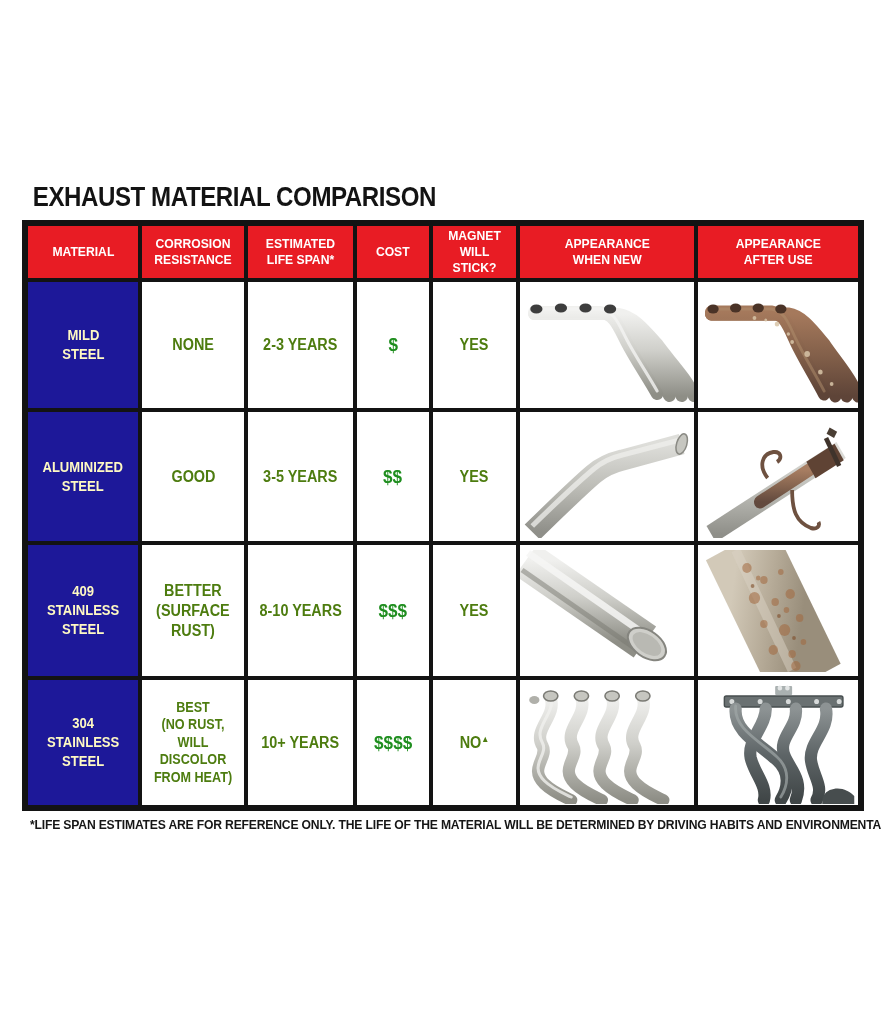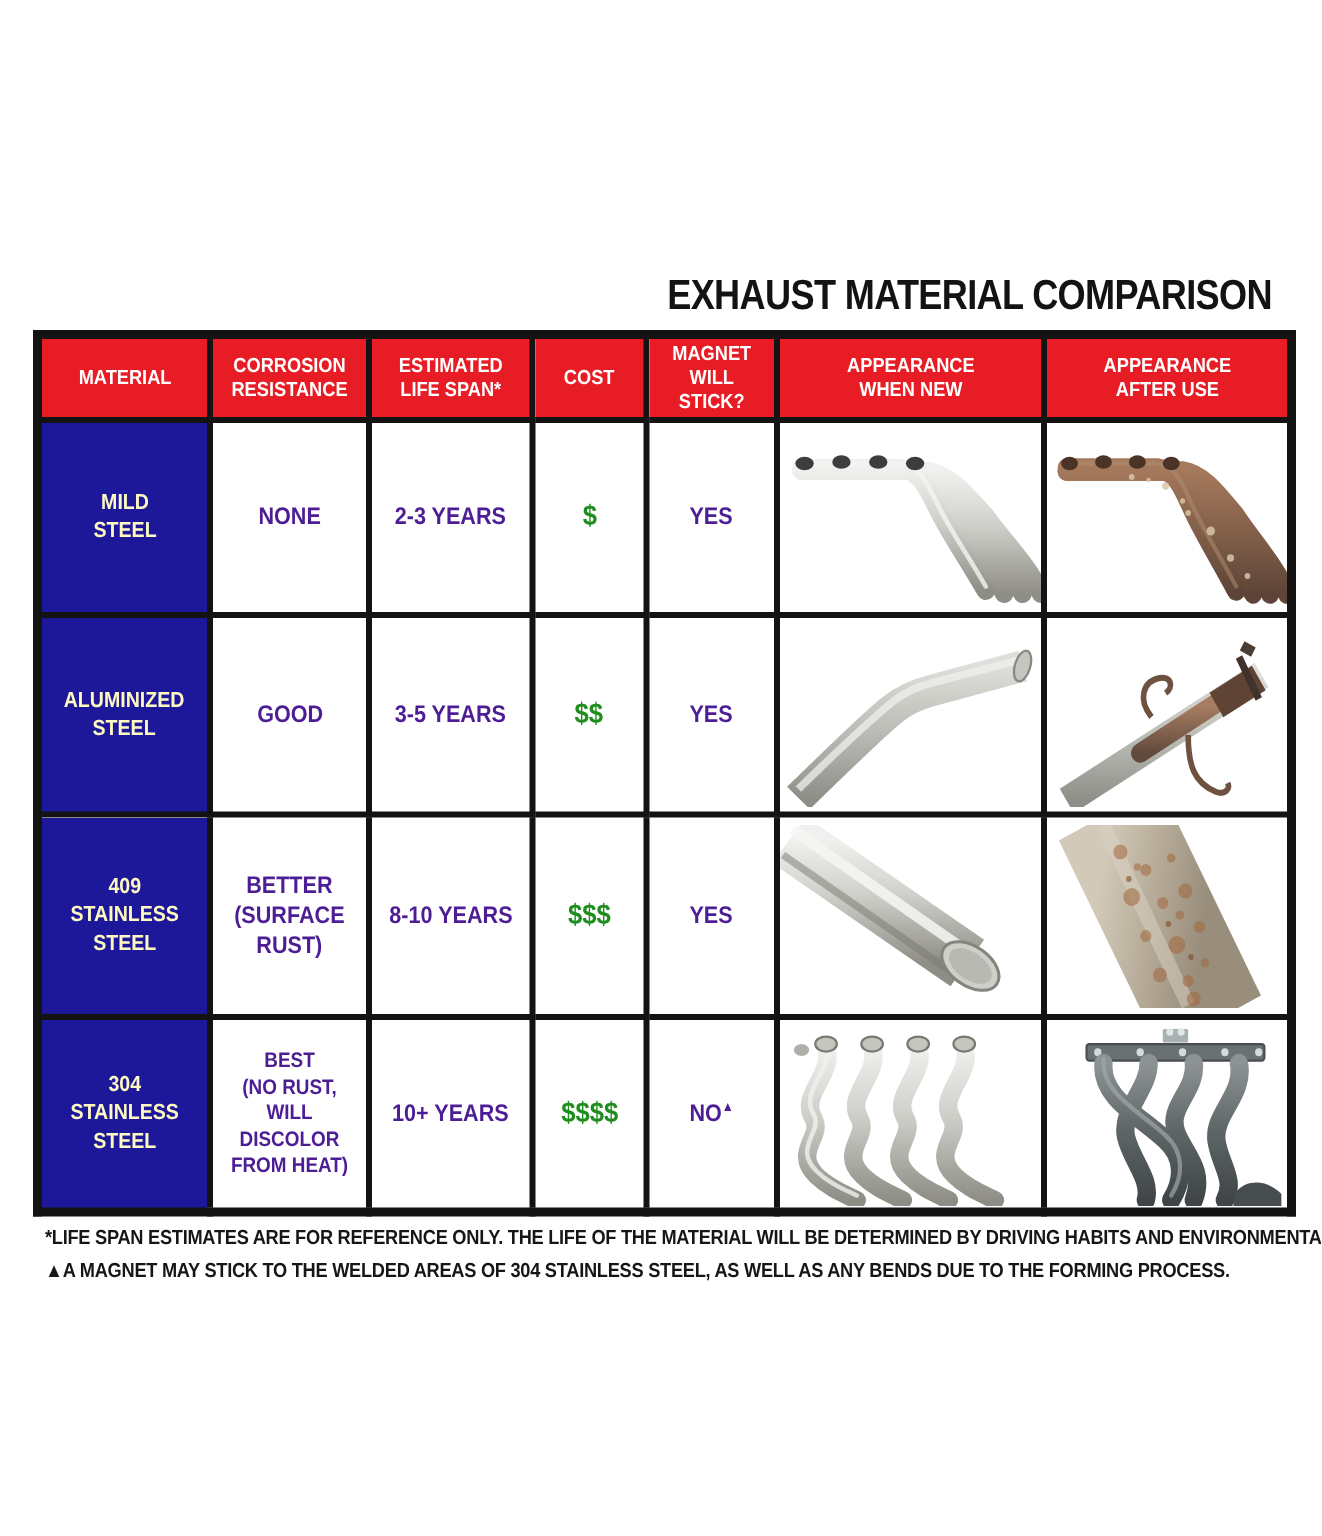--- a/index.html
+++ b/index.html
@@ -1,28 +1,28 @@
 <!DOCTYPE html>
 <html style="--header-red: #e81c24; --material-blue: #1d1899; --cost-green: #1f8e1f; --border-black: #131313;"><head>
 <meta charset="utf-8">
 <style>
   html,body{margin:0;padding:0;background:#ffffff;}
   .canvas{position:relative;width:881px;height:1024px;background:#fff;overflow:hidden;
           font-family:"Liberation Sans",sans-serif;color:#141414;}
-  .title{position:absolute;top:181px;left:0;width:100%;margin:0;text-align:right;
+  .title{position:absolute;top:181px;left:0;width:100%;margin:0;text-align:left;
          font-size:28px;font-weight:bold;color:#131313;}
   .condense{display:inline-block;transform:scaleX(0.86);letter-spacing:-0.5px;white-space:nowrap;}
   table.cmp{position:absolute;left:22px;top:220px;width:836px;border-collapse:collapse;
             table-layout:fixed;border:6px solid #131313;}
   .cmp th,.cmp td{border:4px solid #131313;text-align:center;vertical-align:middle;padding:0;overflow:hidden;}
   .r-head{height:57px;}
   .r1{height:130px;} .r2{height:133px;text-decoration:underline;} .r3{height:135px;text-decoration:underline;} .r4{height:130px;}
   .hcell{background:var(--header-red,#e81c24);color:#ffffff;font-size:13.5px;font-weight:bold;line-height:1.18;}
   .mat{background:var(--material-blue,#1d1899);color:#fef9c3;font-size:14.5px;font-weight:bold;line-height:1.3;}
-  .txt{font-size:16px;font-weight:bold;color:#4c1d95;line-height:1.25;}
+  .txt{font-size:16px;font-weight:bold;color:#4d7c0f;line-height:1.25;}
   .cost{font-size:19px;font-weight:bold;color:var(--cost-green,#1f8e1f);}
   .pre{white-space:pre-line;}
   .cx{display:inline-block;transform:scaleX(0.9);}
   sup.mark{font-size:9px;vertical-align:super;line-height:0;}
   .imgcell svg{display:block;width:100%;height:122px;}
   .footnotes{position:absolute;left:30px;top:814px;width:840px;font-weight:bold;
              font-size:13.5px;line-height:22px;color:#161616;}
   .fnline{display:inline-block;transform:scaleX(0.9);transform-origin:0 50%;
           white-space:nowrap;letter-spacing:-0.2px;}
 </style>
@@ -270,16 +270,15 @@
           </g>
           <path d="M140 108 C150 104 160 108 166 114 L166 122 L132 122 C132 114 134 111 140 108 Z" fill="#474d4e"></path>
         </svg>
       </td>
     </tr>
   </tbody>
     </table>
 
   <div class="footnotes">
     <div><span class="fnline">*LIFE SPAN ESTIMATES ARE FOR REFERENCE ONLY. THE LIFE OF THE MATERIAL WILL BE DETERMINED BY DRIVING HABITS AND ENVIRONMENTAL FACTORS.</span></div>
-    <div><span class="fnline">▲A MAGNET MAY STICK TO THE WELDED AREAS OF 304 STAINLESS STEEL, AS WELL AS ANY BENDS DUE TO THE FORMING PROCESS.</span></div>
   </div>
 
 </div>
 
 </body></html>

